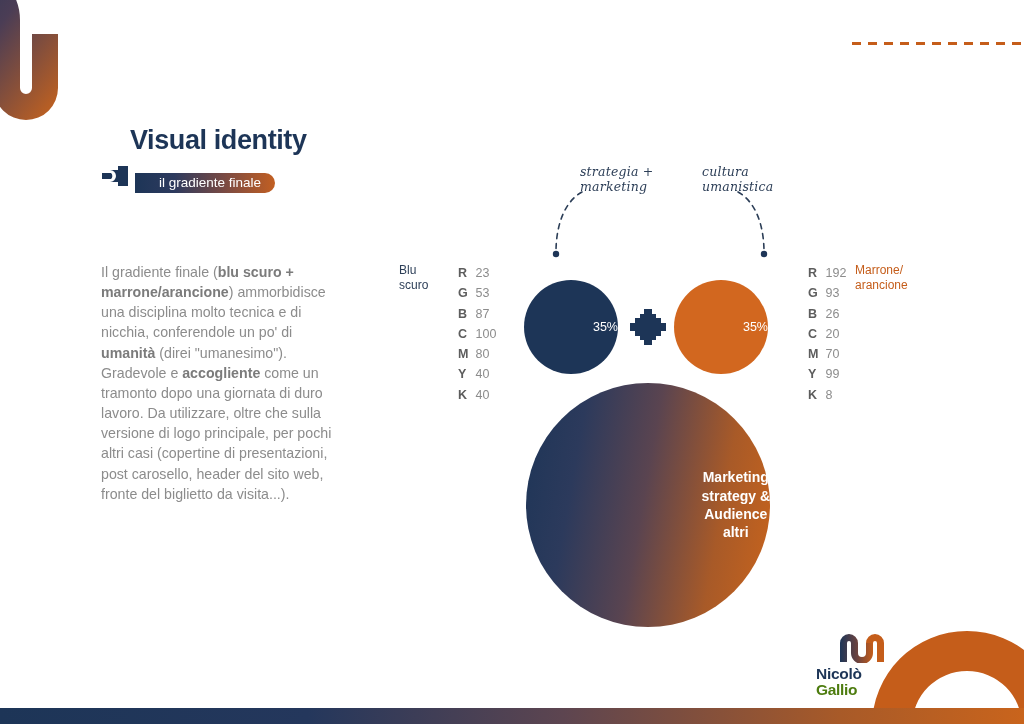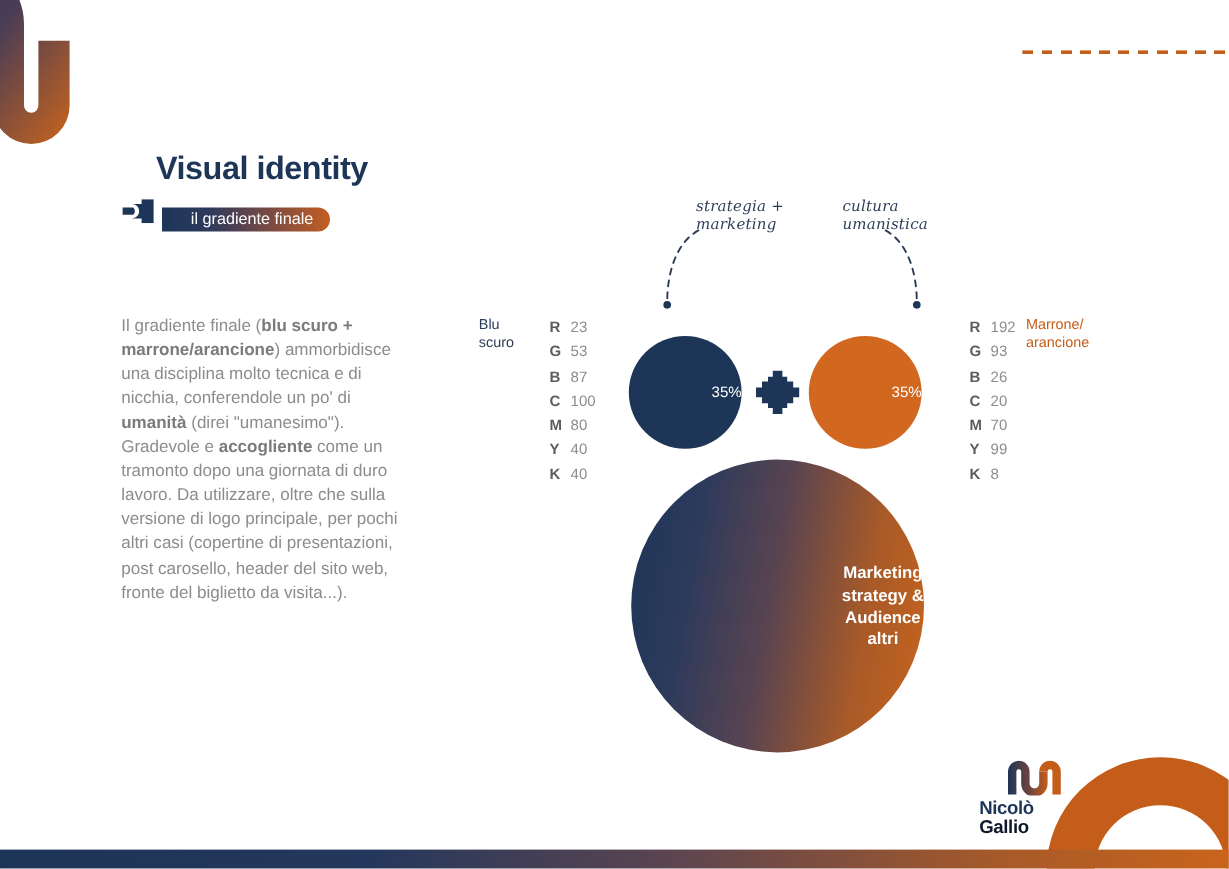--- a/index.html
+++ b/index.html
@@ -83,21 +83,21 @@
     background:linear-gradient(100deg,#1d3557 0%,#2c3a5c 22%,#5a4450 48%,#a85a28 76%,#c9641c 100%);
     font-size:14px;font-weight:bold;line-height:1.32;
   }
 
   
   .arch{position:absolute;left:872px;top:614px;width:190px;height:112px;overflow:hidden;}
   .logo{position:absolute;left:816px;top:633px;width:92px;}
   .logo-mark{width:46px;height:30px;margin:0 auto 3px auto;display:block;}
   .logo-name{font-size:15.5px;font-weight:bold;line-height:1.02;letter-spacing:-.3px;}
   .logo-first{color:#1d3557;}
-  .logo-last{color:#0f172a;}
+  .logo-last{color:#4d7c0f;}
 
   
   .bottom-bar{
     position:absolute;left:0;bottom:0;width:1024px;height:16px;
     background:linear-gradient(to right,#1d3557 0%,#24375c 30%,#5d4550 55%,#a85a28 82%,#c9641c 100%);
   }
 </style>
 </head>
 <body>
 

